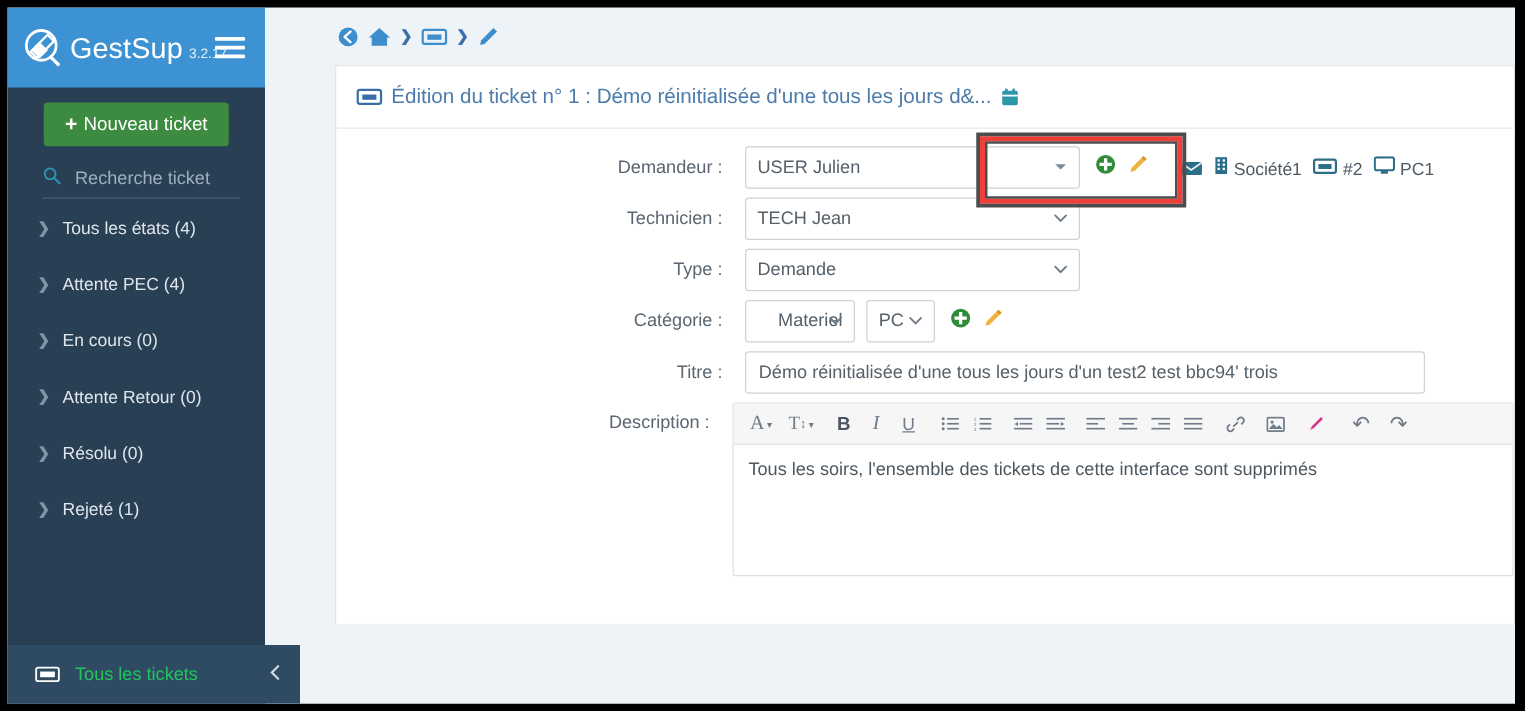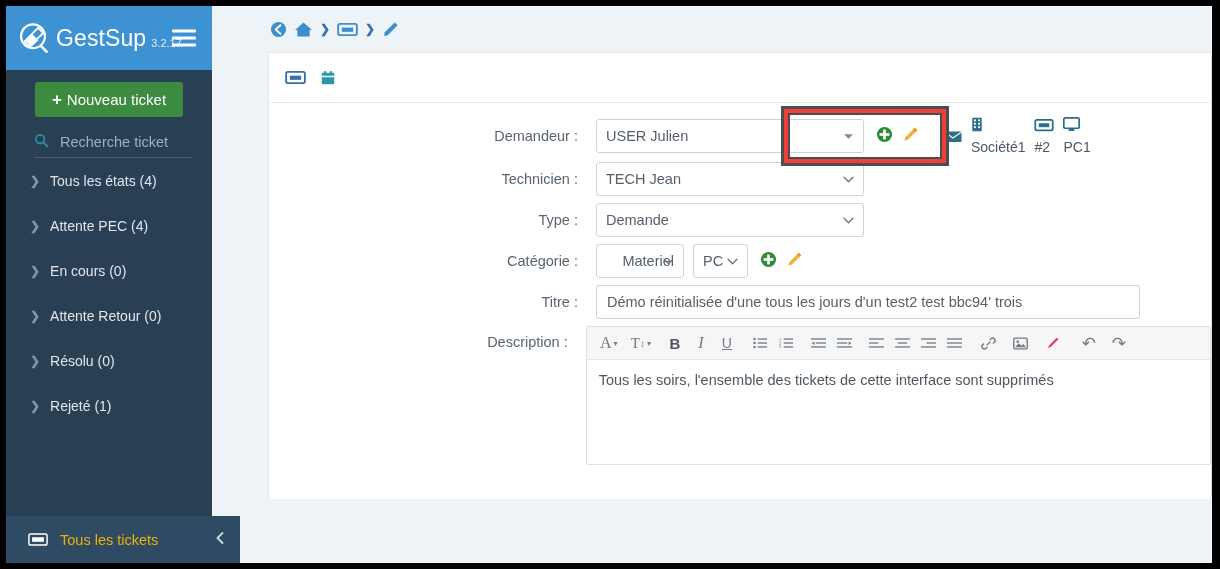--- a/index.html
+++ b/index.html
@@ -116,21 +116,21 @@
 
   .nav-bottom {
     position: absolute;
     left: 0; bottom: 0;
     width: 234px;
     height: 47px;
     background: #2f4a63;
     display: flex; align-items: center;
     padding: 0 16px 0 22px;
     box-sizing: border-box;
-    color: #eab308;
+    color: #22c55e;
     font-size: 14.5px;
     cursor: pointer;
   }
   .nav-bottom .tick-icon { margin-right: 12px; display: flex; }
   .nav-bottom .caret { margin-left: auto; font-size: 12px; color: #cfd9e2; }
 
   
   .main {
     position: absolute;
     left: 234px; top: 0;
@@ -226,24 +226,23 @@
     color: #56606a;
     font-size: 14.5px;
     padding: 0 10px;
     box-sizing: border-box;
     font-family: "Liberation Sans", sans-serif;
     outline: none;
   }
 
   .inline-icons { display: flex; align-items: center; margin-left: 12px; gap: 9px; }
   .meta-item {
-    display: flex; align-items: flex-start;
+    display: flex; align-items: flex-end;
     color: #4e5963; font-size: 14px; gap: 4px;
     cursor: pointer;
-    flex-direction: column;
   }
   .spacer-8 { width: 7px; }
 
   
   .editor {
     width: 648px;
     border: 1px solid #dde1e5;
     border-radius: 2px;
     background: #fff;
   }
@@ -408,20 +407,21 @@
 
     <div class="panel">
 
       <div class="panel-head">
         <span class="pi">
           <svg viewBox="0 0 22 16" width="21" height="15">
             <rect x="1" y="2" width="20" height="12" rx="2" fill="none" stroke="#3a6ea8" stroke-width="2"></rect>
             <rect x="5" y="6" width="12" height="4.5" fill="#3a6ea8"></rect>
           </svg>
         </span>
+        <span class="panel-title">Édition du ticket n° 1 : Démo réinitialisée d'une tous les jours d&amp;...</span>
         <span class="cal-icon">
           <svg viewBox="0 0 18 18" width="16" height="16">
             <rect x="2" y="3" width="14" height="13" rx="1.5" fill="#2c97a8"></rect>
             <rect x="2" y="6.5" width="14" height="1.6" fill="#ffffff"></rect>
             <rect x="4.5" y="1" width="2.4" height="4" rx="1" fill="#2c97a8"></rect>
             <rect x="11.1" y="1" width="2.4" height="4" rx="1" fill="#2c97a8"></rect>
           </svg>
         </span>
       </div>
 

